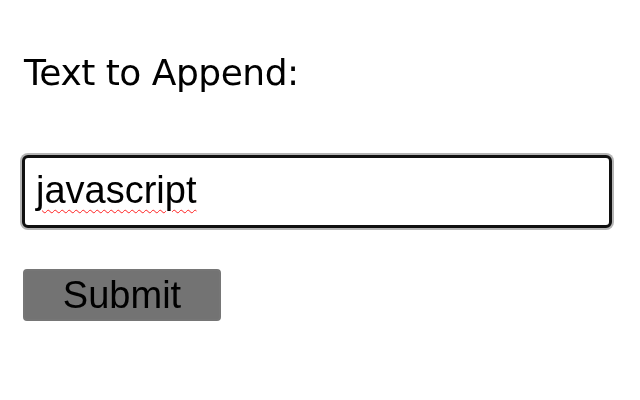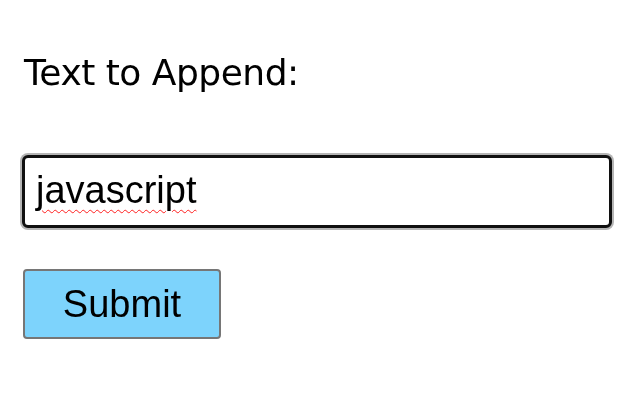--- a/index.html
+++ b/index.html
@@ -23,22 +23,22 @@
       font-family: "Liberation Sans", sans-serif; font-size: 38px; color: #000;
       line-height: 48px;
       text-decoration: underline wavy #ff2020;
       text-decoration-thickness: 1px;
       text-underline-offset: 6px;
       pointer-events: none;
       text-align: center;
     }
     .submit-button {
       position: absolute; left: 23px; top: 269px;
-      width: 198px; height: 70px; box-sizing: border-box;
-      background: #7dd3fc; border: 2px solid #767676; border-radius: 4px;
+      width: 198px; height: 52px; box-sizing: border-box;
+      background: #737373; border: 2px solid #767676; border-radius: 4px;
       font-family: "Liberation Sans", sans-serif; font-size: 38px; color: #000;
       padding: 0; cursor: pointer;
     }
   </style>
 </head>
 <body>
 
 <h2 class="heading">Text to Append:</h2>
 
 <div class="text-input"></div>

